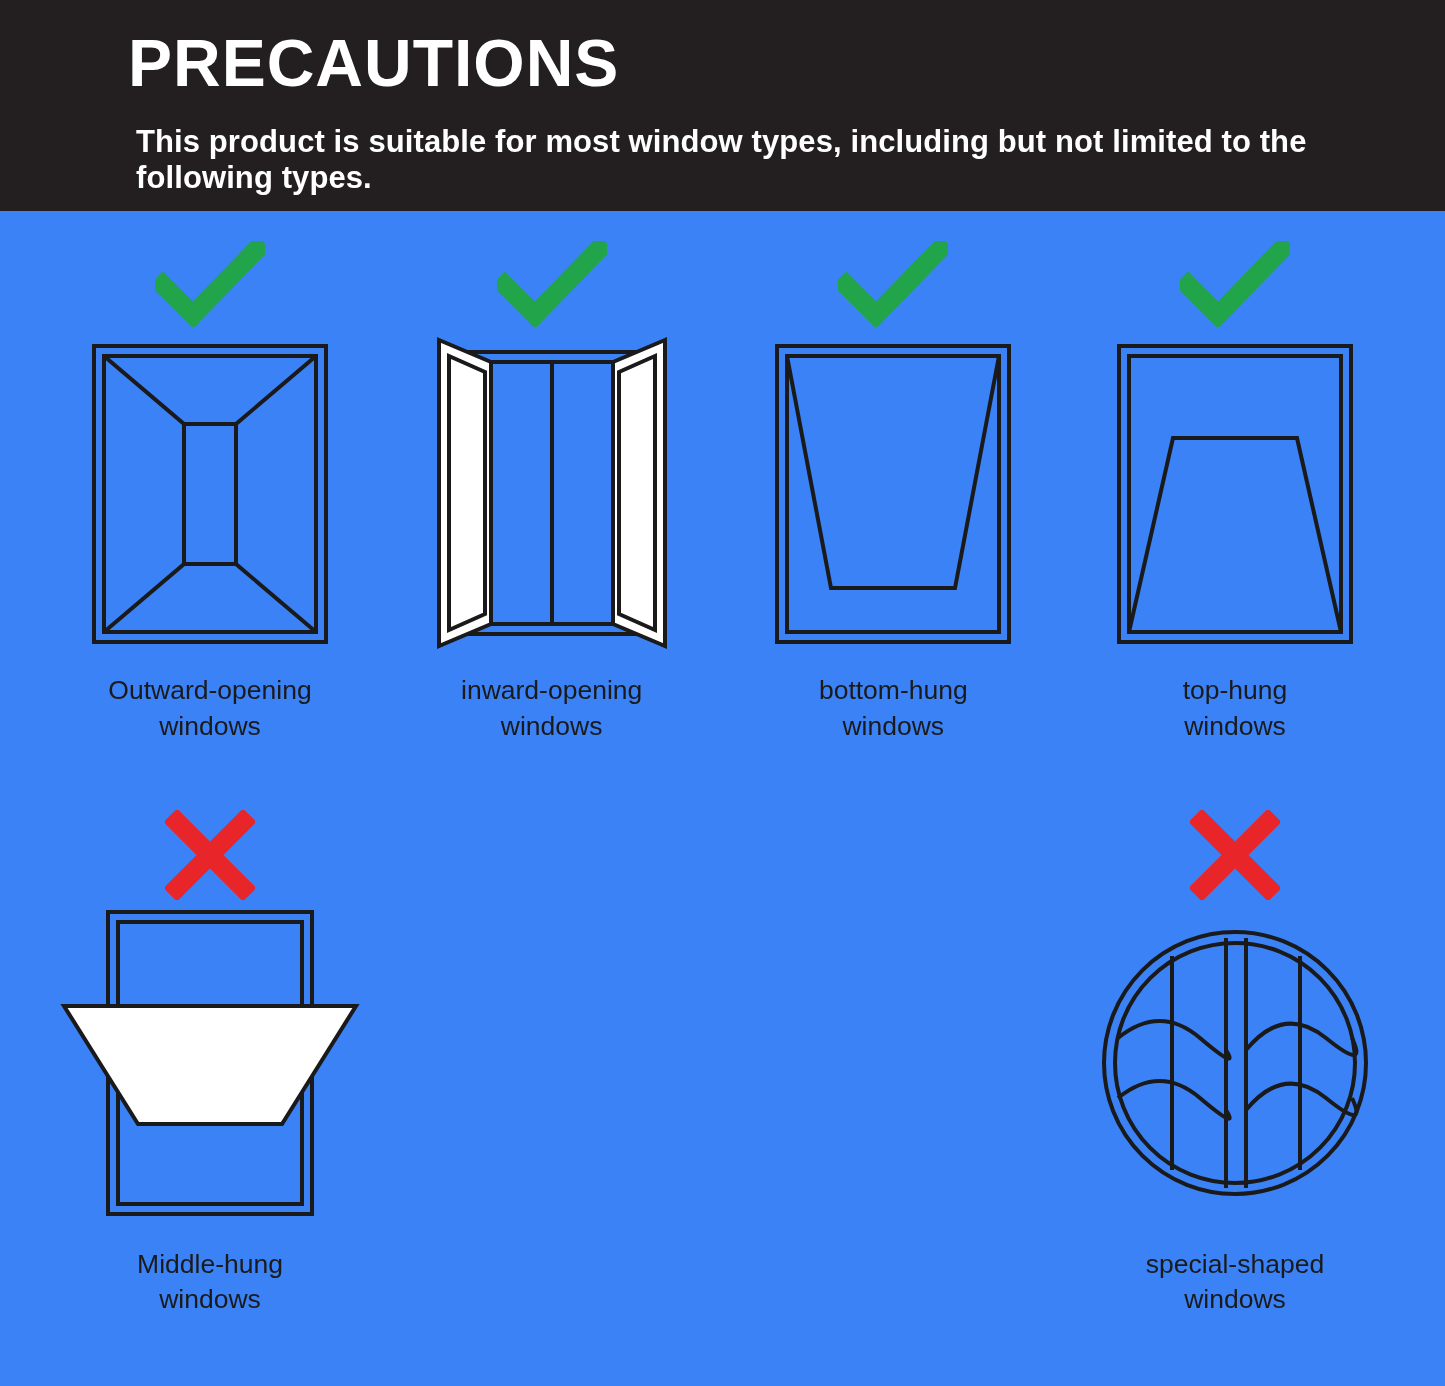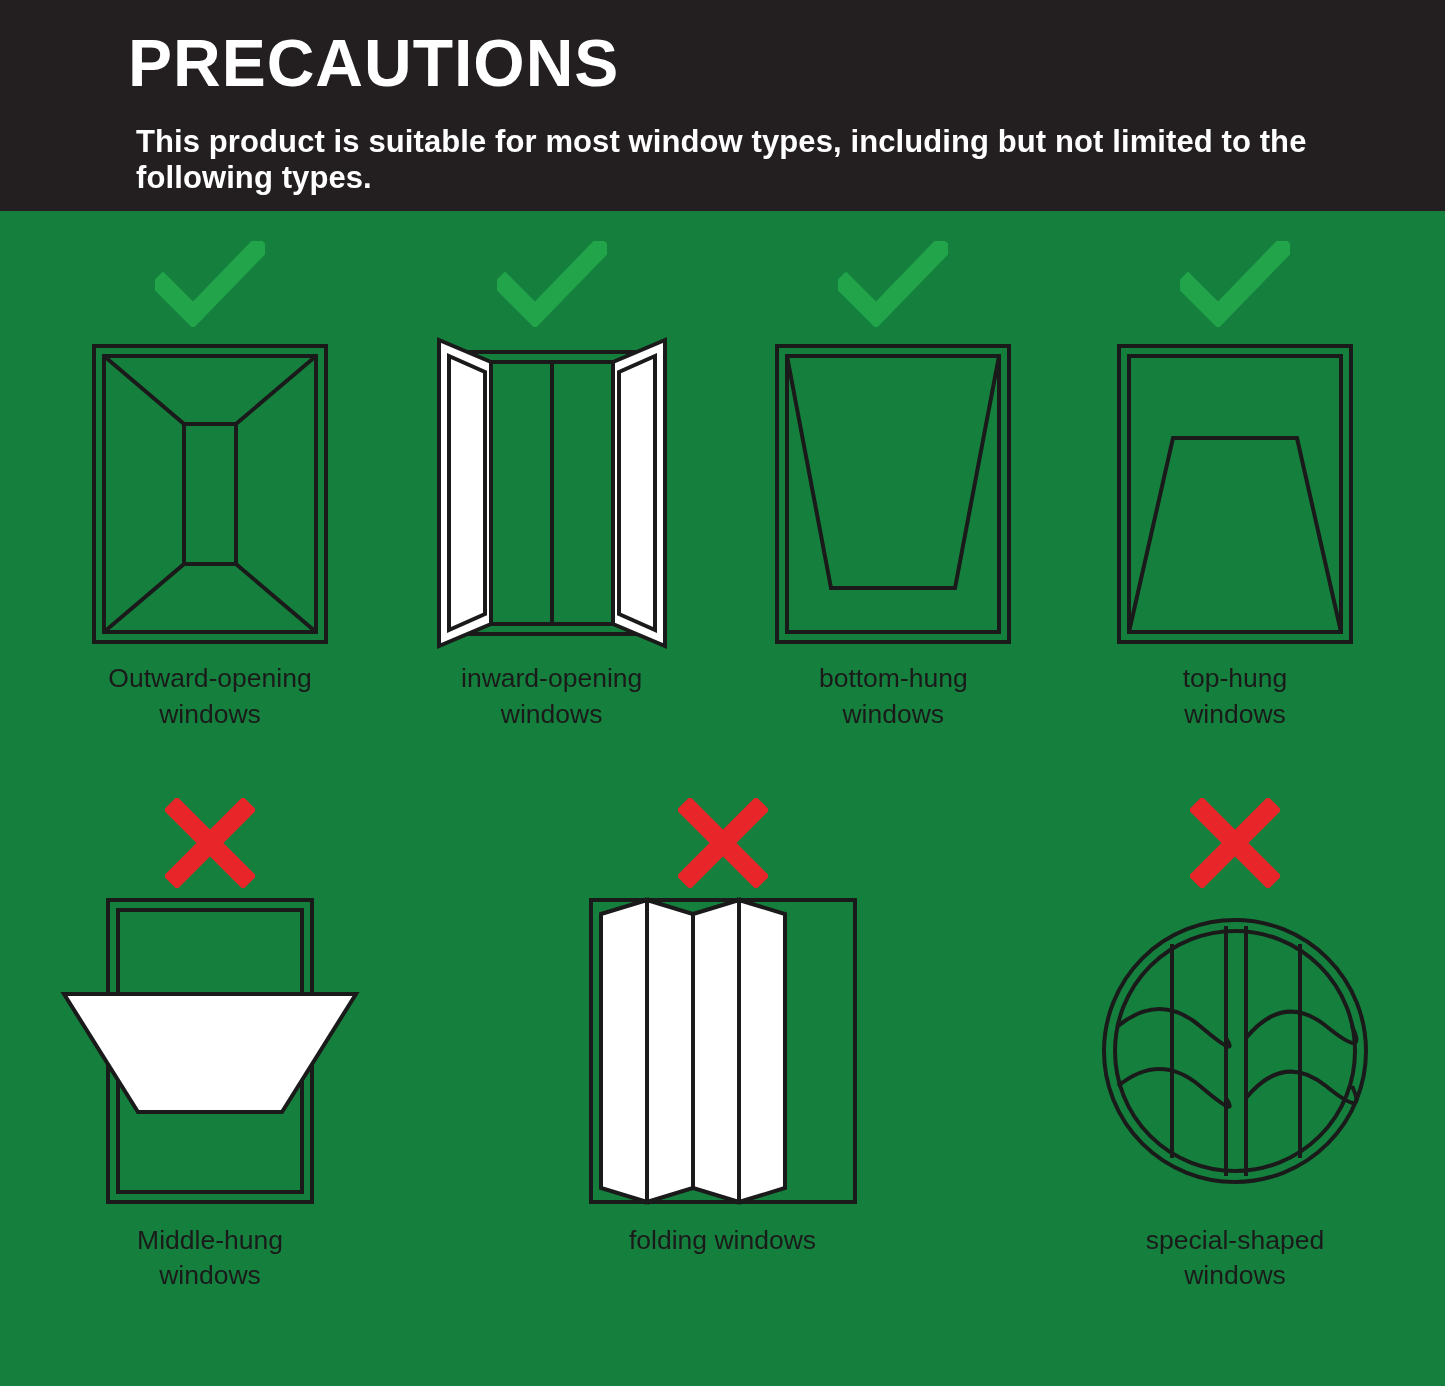--- a/index.html
+++ b/index.html
@@ -11,21 +11,21 @@
     width: 1445px;
     height: 1386px;
     font-family: "Liberation Sans", sans-serif;
     color: #1a1a1a;
     overflow: hidden;
   }
   .page {
     position: relative;
     width: 1445px;
     height: 1386px;
-    background: #15803d;
+    background: #3b82f6;
   }
   
   .header {
     background: #231f20;
     width: 100%;
     height: 211px;
     box-sizing: border-box;
     padding: 26px 0 0 128px;
   }
   .header-title {
@@ -73,21 +73,21 @@
     height: 310px;
     display: flex;
     align-items: center;
     justify-content: center;
   }
   .caption {
     text-align: center;
     font-size: 26.5px;
     line-height: 1.35;
     color: #1a1a1a;
-    margin-top: 12px;
+    margin-top: 24px;
     width: 300px;
   }
   .row-2 {
     margin-top: 62px;
   }
   .row-2 .art {
     height: 320px;
   }
   .row-2 .mark {
     height: 96px;
@@ -216,40 +216,20 @@
 
             <path d="M4 98 L296 98 L222 216 L78 216 Z" fill="#ffffff" stroke="#1a1a1a" stroke-width="4"></path>
           </svg>
         </div>
         <div class="caption">
           <span>Middle-hung</span><br>
           <span>windows</span>
         </div>
       </div>
 
-      <div class="cell">
-        <div class="mark">
-          <svg width="90" height="90" viewBox="0 0 90 90">
-            <path d="M12 12 L78 78 M78 12 L12 78" fill="none" stroke="#e8262a" stroke-width="19" stroke-linecap="square"></path>
-          </svg>
-        </div>
-        <div class="art">
-          <svg width="272" height="310" viewBox="0 0 272 310">
-            <rect x="4" y="4" width="264" height="302" fill="none" stroke="#1a1a1a" stroke-width="4"></rect>
-
-            <path d="M14 18 L60 4 L60 306 L14 292 Z" fill="#ffffff" stroke="#1a1a1a" stroke-width="4"></path>
-            <path d="M60 4 L106 18 L106 292 L60 306 Z" fill="#ffffff" stroke="#1a1a1a" stroke-width="4"></path>
-            <path d="M106 18 L152 4 L152 306 L106 292 Z" fill="#ffffff" stroke="#1a1a1a" stroke-width="4"></path>
-            <path d="M152 4 L198 18 L198 292 L152 306 Z" fill="#ffffff" stroke="#1a1a1a" stroke-width="4"></path>
-          </svg>
-        </div>
-        <div class="caption">
-          <span>folding windows</span>
-        </div>
-      </div>
 
       <div class="cell">
         <div class="mark">
           <svg width="90" height="90" viewBox="0 0 90 90">
             <path d="M12 12 L78 78 M78 12 L12 78" fill="none" stroke="#e8262a" stroke-width="19" stroke-linecap="square"></path>
           </svg>
         </div>
         <div class="art">
           <svg width="270" height="290" viewBox="0 0 270 290">
             <circle cx="135" cy="145" r="131" fill="none" stroke="#1a1a1a" stroke-width="4"></circle>

